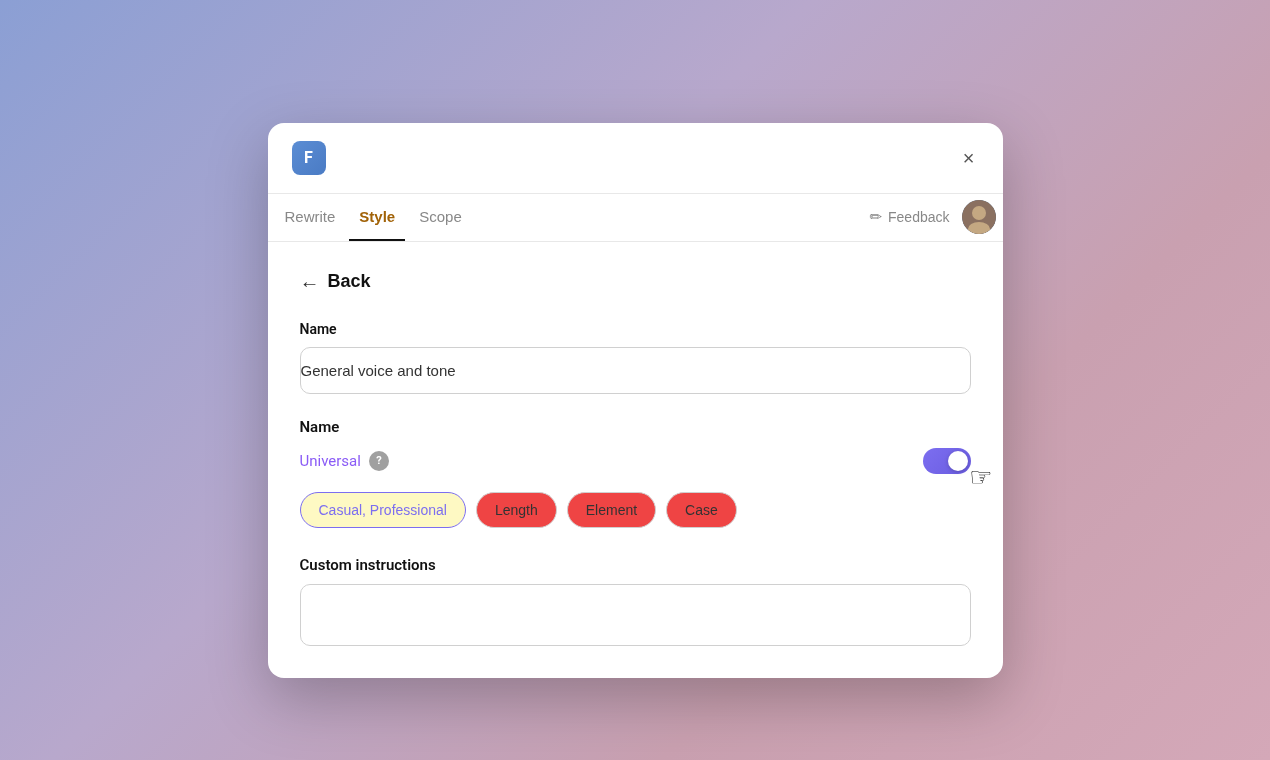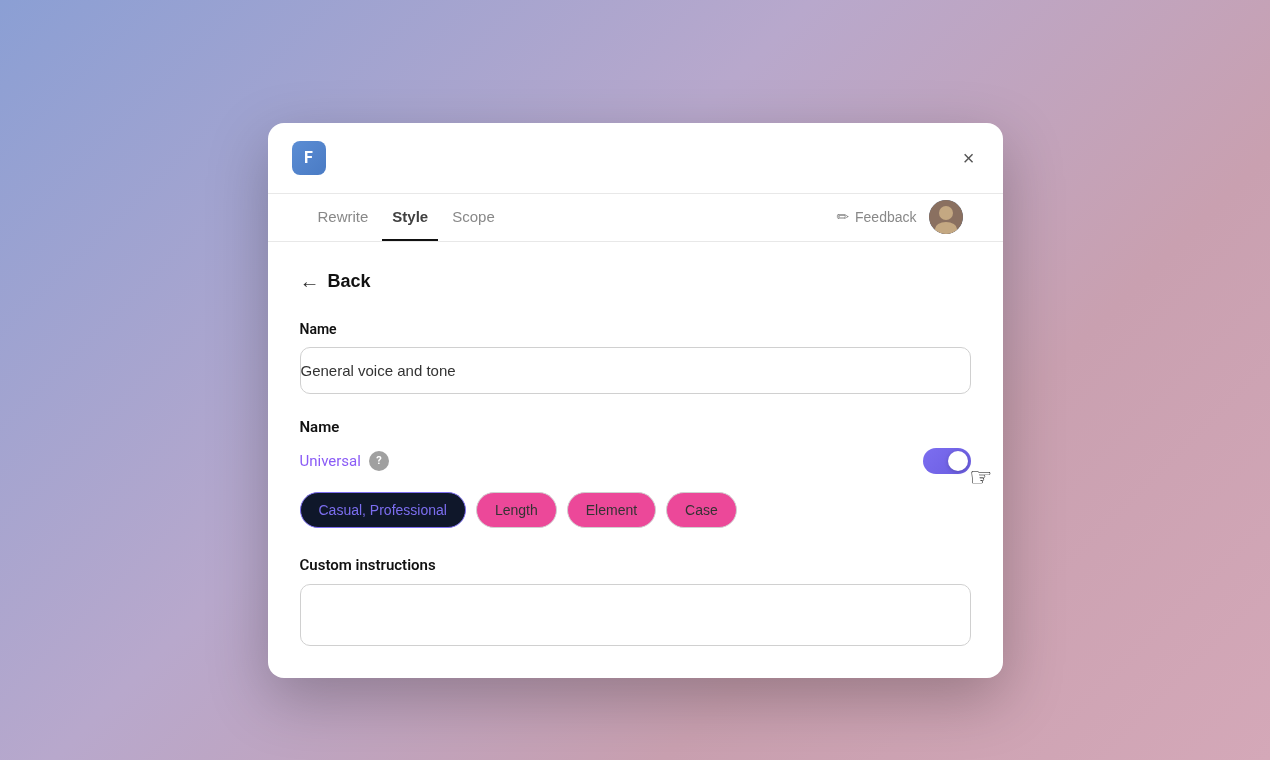--- a/index.html
+++ b/index.html
@@ -67,21 +67,21 @@
       font-size: 20px;
       line-height: 1;
       padding: 4px;
       border-radius: 4px;
     }
 
     
     .modal-nav {
       display: flex;
       align-items: center;
-      padding: 0 40px;
+      padding: 0 7px;
       border-bottom: 1px solid #e8e8e8;
       gap: 8px;
       justify-content: space-between;
     }
 
     .nav-tabs {
       display: flex;
       align-items: center;
       gap: 4px;
       flex: 1;
@@ -94,21 +94,21 @@
       cursor: pointer;
       border-bottom: 2px solid transparent;
       text-decoration: none;
       background: none;
       border-top: none;
       border-left: none;
       border-right: none;
     }
 
     .nav-tab.active {
-      color: #404040;
+      color: #a16207;
       font-weight: 700;
       border-bottom: 2px solid #111;
     }
 
     .nav-right {
       display: flex;
       align-items: center;
       gap: 12px;
       margin-left: auto;
     }
@@ -300,29 +300,29 @@
       gap: 10px;
       margin-bottom: 28px;
     }
 
     .chip {
       padding: 9px 18px;
       border-radius: 20px;
       font-size: 14px;
       cursor: pointer;
       border: 1.5px solid #d0d0d0;
-      background: #ec4899;
+      background: #ef4444;
       color: #333;
       font-weight: 500;
     }
 
     .chip.active {
       border-color: #7c6ef0;
       color: #7c6ef0;
-      background: #0f172a;
+      background: #fef9c3;
     }
 
     
     .custom-label {
       font-size: 15px;
       font-weight: 600;
       color: #111;
       margin-bottom: 10px;
     }
 

